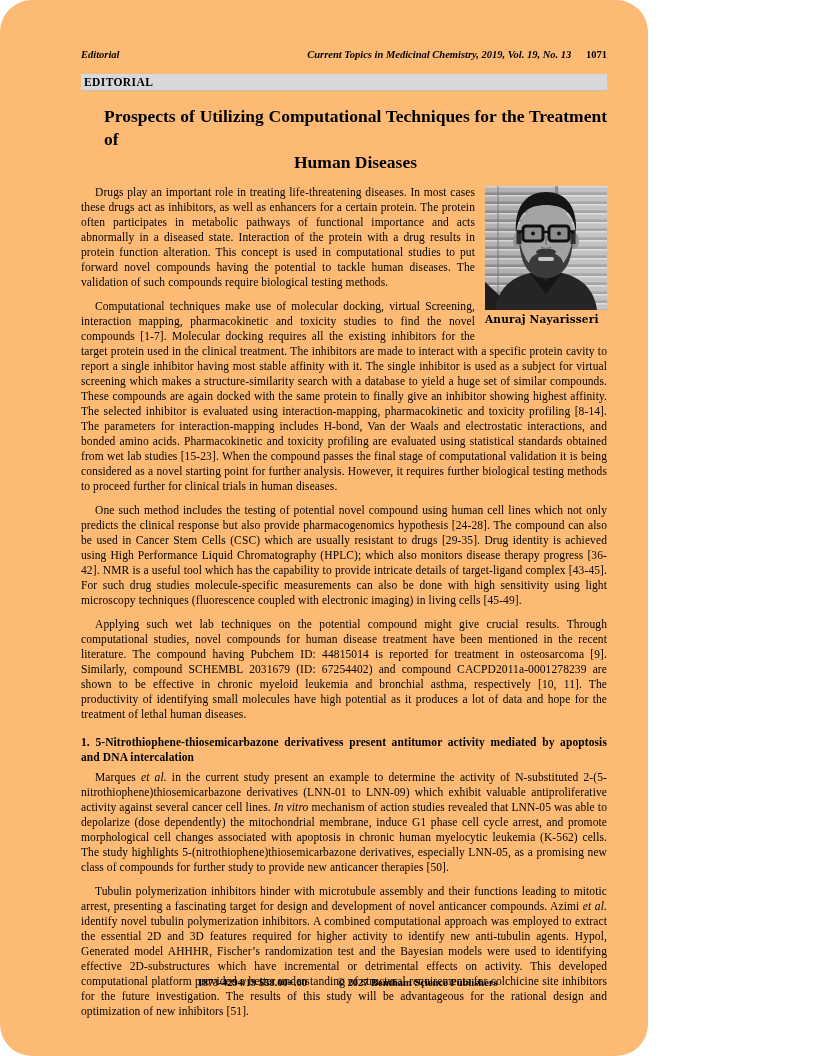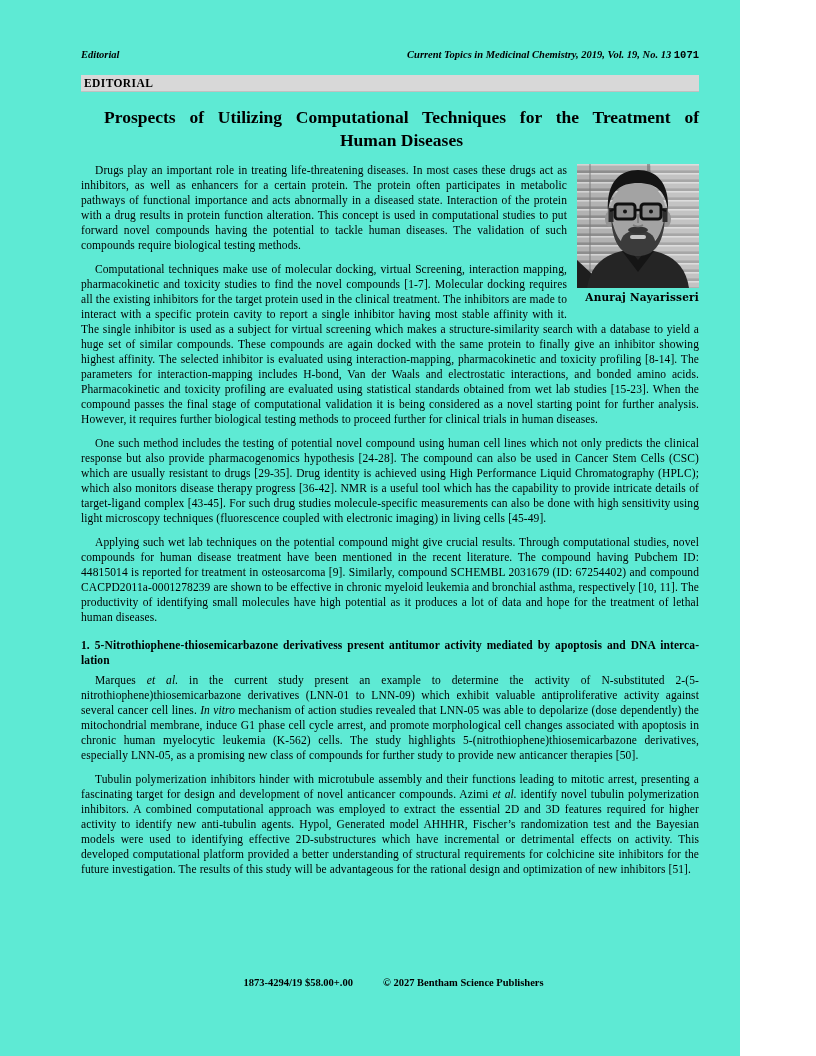--- a/index.html
+++ b/index.html
@@ -1,39 +1,39 @@
 <!DOCTYPE html>
 <html><head>
 <meta charset="utf-8">
 <style>
   html,body { margin:0; padding:0; background:#ffffff; }
   .page {
-    position:relative; width:740px; height:1056px; background:#5eead4;
-    font-family:"Liberation Serif", serif; color:#000; overflow:hidden;
+    position:relative; width:648px; height:1056px; background:#fdba74;
+    font-family:"Liberation Serif", serif; color:#000; overflow:hidden;border-radius:32px;
   }
   .running-head {
     display:flex; justify-content:space-between; align-items:baseline;
     margin:49px 41px 0 81px; font-size:10.5px; font-weight:bold;
   }
   .italic { font-style:italic; }
-  .rh-right .pageno { font-style:normal;font-family:Liberation Mono, monospace; }
+  .rh-right .pageno { margin-left:12px; font-style:normal; }
   .band {
     margin:14px 41px 0 81px; background:#d8d8d8; border-bottom:1px solid #c0c0c0;
     font-weight:bold; font-size:11.5px; letter-spacing:0.4px; padding:2px 0 2px 3px;
   }
   .title { margin:14px 41px 0 104px; font-weight:bold; font-size:17.5px; line-height:23px; }
   .title .t-line1 { text-align:justify; text-align-last:justify; }
   .title .t-line2 { text-align:center; }
   .article-body { margin:11px 41px 0 81px; font-size:11.5px; line-height:15px; letter-spacing:0.1px; }
   .article-body p { margin:0 0 9px 0; text-align:justify; text-indent:14px; }
   .article-body h2 { margin:13px 0 5px 0; font-size:11.5px; line-height:15px; font-weight:bold; text-align:justify; }
   figure.author-figure { float:right; width:122px; margin:1px 0 3px 10px; }
   figure.author-figure svg { display:block; }
   figure.author-figure figcaption {
-    margin-top:2px; text-align:right; font-weight:bold; font-size:10.5px;
+    margin-top:2px; text-align:left; font-weight:bold; font-size:10.5px;
     font-family:"DejaVu Serif", serif; letter-spacing:0.2px;
   }
   .page-footer {
     position:absolute; left:81px; right:34px; top:977px;
     display:flex; justify-content:center; gap:30px;
     font-weight:bold; font-size:10.5px;
   }
 </style>
 </head>
 <body>

